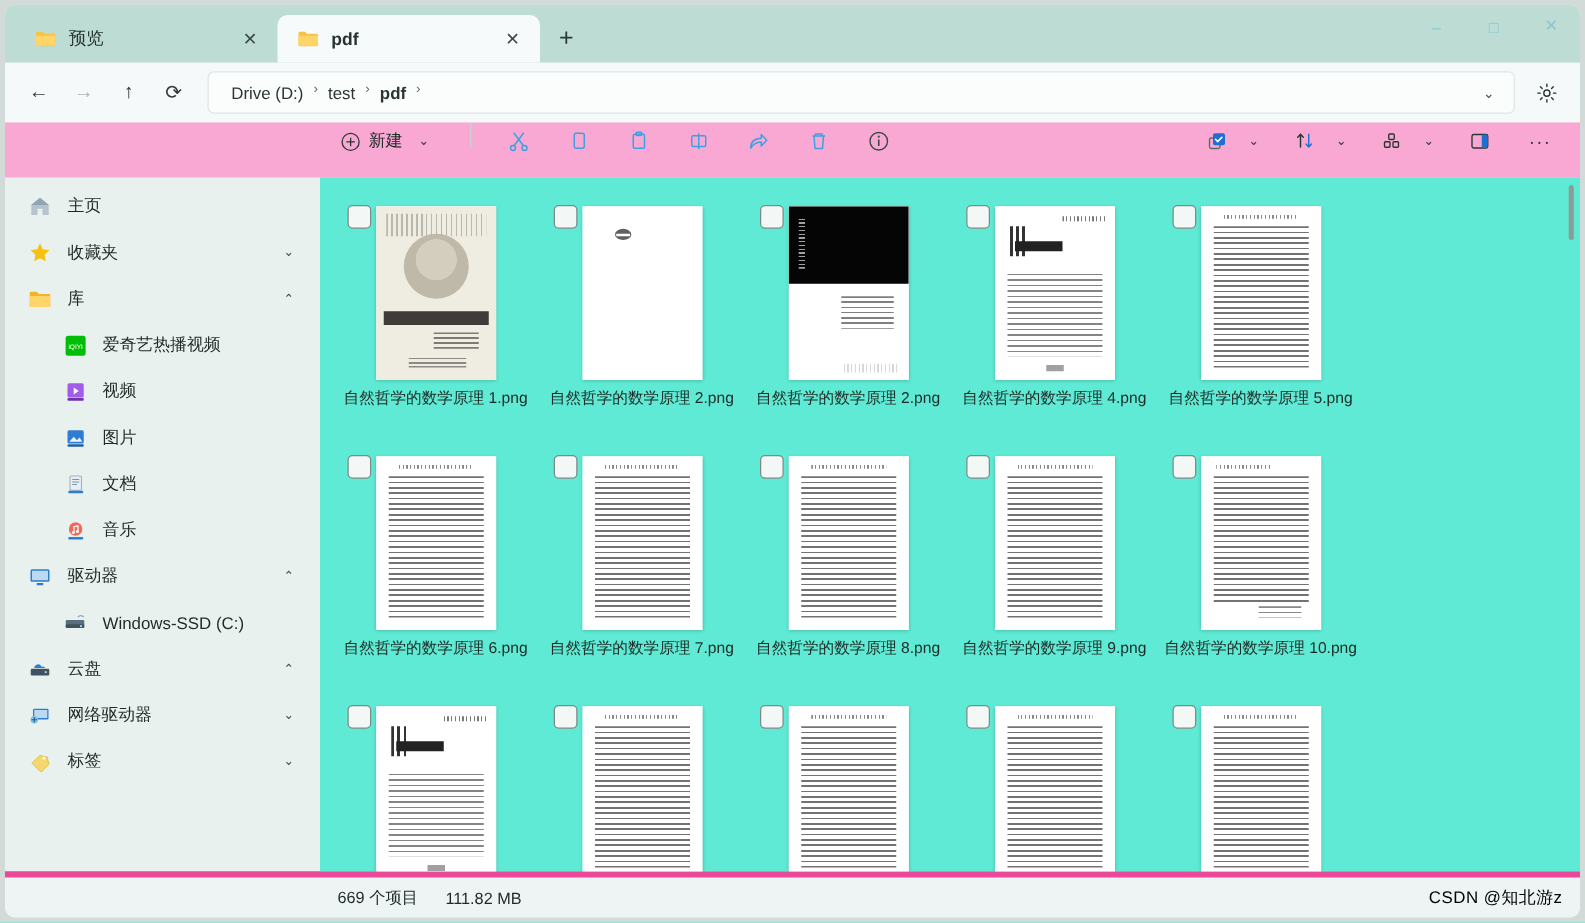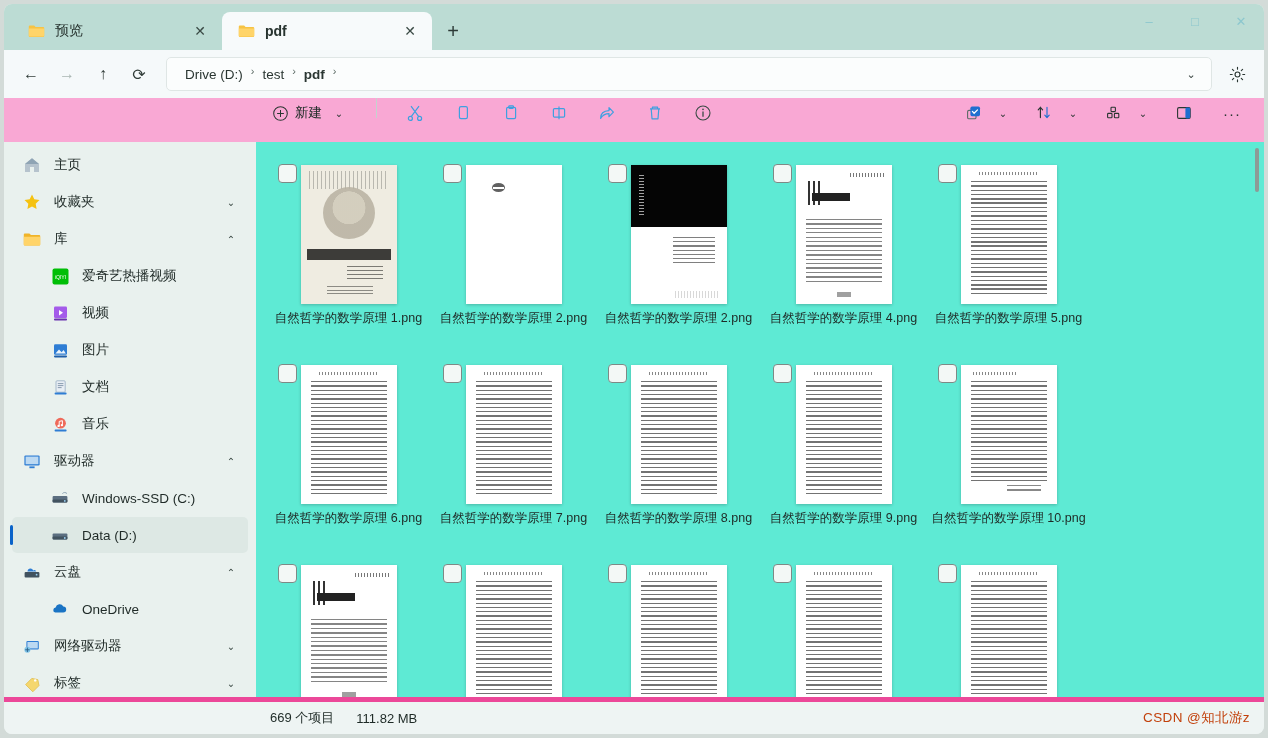--- a/index.html
+++ b/index.html
@@ -193,21 +193,21 @@
   .vscroll{position:absolute;right:3px;top:6px;width:8px;bottom:4px;}
   .vthumb{position:absolute;left:2px;top:0;width:4px;height:44px;background:#8d9a96;border-radius:2px;}
 
   
   .statusbar{
     height:32px;flex:0 0 auto;background:#eef4f3;border-top:5px solid #ec4899;
     display:flex;align-items:center;padding-left:266px;padding-right:14px;
     font-size:13px;color:#1e2a26;gap:22px;
   }
   .status-spacer{flex:1 1 auto;}
-  .watermark{color:#c2410c;font-size:13.5px;letter-spacing:.4px;}
+  .watermark{color:#000000;font-size:13.5px;letter-spacing:.4px;}
   svg{display:block;}
 </style>
 </head>
 <body>
 
 <div class="window">
 
   <div class="titlebar">
     <div class="tabs">
 
@@ -491,54 +491,33 @@
             <rect x="1.6" y="5" width="14.8" height="6.4" rx="1" fill="#5b6e80"></rect>
             <rect x="1.6" y="8.4" width="14.8" height="3" rx="1" fill="#41525f"></rect>
             <circle cx="13.8" cy="9.9" r="0.9" fill="#9ad2f5"></circle>
             <path d="M11.4 2.6a3 3 0 0 1 4.6 0" fill="none" stroke="#8fa4b4" stroke-width="1"></path>
           </svg>
         </span>
         <span class="nav-label">Windows-SSD (C:)</span>
         <span class="nav-chev"></span>
       </div>
 
-      <div class="nav-item child selected">
-        <span class="nav-sel-bar"></span>
-        <span class="nav-ico">
-          <svg width="18" height="15" viewBox="0 0 18 15">
-            <rect x="1.6" y="5.4" width="14.8" height="6" rx="1" fill="#5b6e80"></rect>
-            <rect x="1.6" y="8.6" width="14.8" height="2.8" rx="1" fill="#41525f"></rect>
-            <circle cx="13.8" cy="10" r="0.9" fill="#9ad2f5"></circle>
-          </svg>
-        </span>
-        <span class="nav-label">Data (D:)</span>
-        <span class="nav-chev"></span>
-      </div>
 
       <div class="nav-item">
         <span class="nav-ico">
           <svg width="18" height="15" viewBox="0 0 18 15">
             <rect x="1.6" y="7" width="14.8" height="5.4" rx="1" fill="#41525f"></rect>
             <circle cx="13.6" cy="9.7" r="0.9" fill="#9ad2f5"></circle>
             <path d="M4.4 6.4a3 3 0 0 1 5.8-1 2.3 2.3 0 0 1 3 1z" fill="#2e7dd4"></path>
           </svg>
         </span>
         <span class="nav-label">云盘</span>
         <span class="nav-chev">⌃</span>
       </div>
 
-      <div class="nav-item child">
-        <span class="nav-ico">
-          <svg width="18" height="14" viewBox="0 0 18 14">
-            <path d="M4.2 10.6a2.6 2.6 0 0 1 .4-5.1 4.2 4.2 0 0 1 7.7-1.1 3.1 3.1 0 0 1 2.9 3.1 3.1 3.1 0 0 1-3 3.1z" fill="#1a74c4"></path>
-          </svg>
-        </span>
-        <span class="nav-label">OneDrive</span>
-        <span class="nav-chev"></span>
-      </div>
 
       <div class="nav-item">
         <span class="nav-ico">
           <svg width="18" height="17" viewBox="0 0 18 17">
             <rect x="3.4" y="3" width="12.4" height="8.6" rx="1.1" fill="#2e7dd4"></rect>
             <rect x="4.4" y="4" width="10.4" height="6.4" fill="#bcd9f2"></rect>
             <circle cx="4.4" cy="11.8" r="3" fill="#7fc4e8"></circle>
             <path d="M2.2 11.8h4.4M4.4 9.6v4.4" stroke="#2a5d86" stroke-width="0.9"></path>
           </svg>
         </span>

